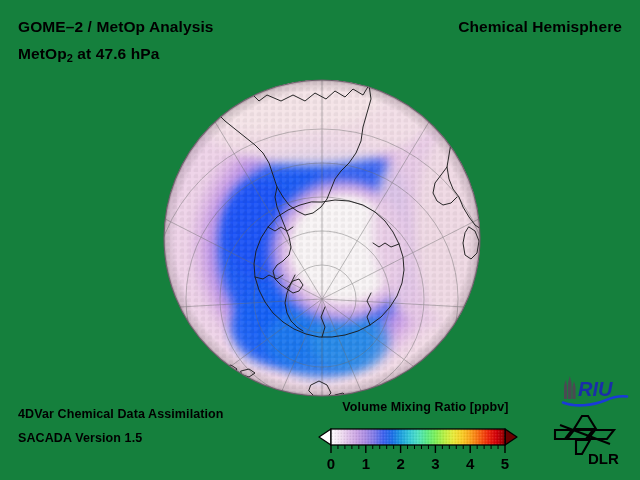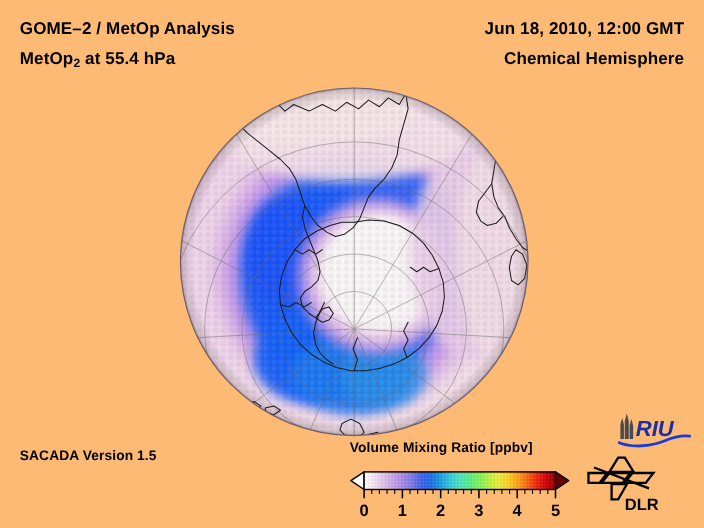--- a/index.html
+++ b/index.html
@@ -15,21 +15,21 @@
     overflow: hidden;
     font-family: "Liberation Sans", sans-serif;
     color: #000000;
     -webkit-font-smoothing: antialiased;
   }
   .page {
     position: absolute;
     inset: 0;
     width: 640px;
     height: 480px;
-    background: #fdba74;
+    background: #15803d;
   }
 
   
   .hdr-left {
     position: absolute;
     left: 18px;
     top: 13px;
     font-size: 15.5px;
     font-weight: bold;
     line-height: 27px;
@@ -80,56 +80,55 @@
   
   .cbar-block {
     position: absolute;
     left: 318px;
     top: 400px;
     width: 215px;
   }
   .cbar-title {
     font-size: 12.5px;
     font-weight: bold;
-    text-align: left;
+    text-align: center;
     white-space: nowrap;
     margin-bottom: 5px;
     letter-spacing: .1px;
   }
   .cbar-svg { display: block; }
 
   
   .riu-logo {
     position: absolute;
     left: 559px;
     top: 375px;
     width: 72px;
     height: 32px;
   }
   .dlr-logo {
     position: absolute;
-    left: 532px;
+    left: 552px;
     top: 414px;
     width: 68px;
     height: 52px;
   }
   .logo-svg { display: block; }
 </style>
 </head>
 <body>
 
 <div class="page">
 
   <div class="hdr-left">
     <div>GOME–2 / MetOp Analysis</div>
-    <div><span>MetOp</span><span class="sub">2</span><span> at 55.4 hPa</span></div>
+    <div><span>MetOp</span><span class="sub">2</span><span> at 47.6 hPa</span></div>
   </div>
 
   <div class="hdr-right">
-    <div>Jun 18, 2010, 12:00 GMT</div>
     <div class="line2">Chemical Hemisphere</div>
   </div>
 
   <div class="globe-wrap">
     <svg class="globe-svg" viewBox="0 0 318 318">
       <defs>
         <clipPath id="disc">
           <circle cx="159" cy="159" r="158"></circle>
         </clipPath>
 
@@ -291,20 +290,21 @@
         </g>
 
       </g>
 
       <circle cx="159" cy="159" r="158" fill="url(#limbshade)"></circle>
       <circle cx="159" cy="159" r="158" fill="none" stroke="#6e5f6b" stroke-width="1.1"></circle>
     </svg>
   </div>
 
   <div class="footer-text">
+    <div>4DVar Chemical Data Assimilation</div>
     <div>SACADA Version 1.5</div>
   </div>
 
   <div class="cbar-block">
     <div class="cbar-title">Volume Mixing Ratio [ppbv]</div>
     <svg class="cbar-svg" width="215" height="58" viewBox="0 0 215 58">
       <defs>
         <linearGradient id="cbgrad" x1="0" y1="0" x2="1" y2="0">
           <stop offset="0.000" stop-color="#ffffff"></stop>
           <stop offset="0.050" stop-color="#f3e4f2"></stop>

